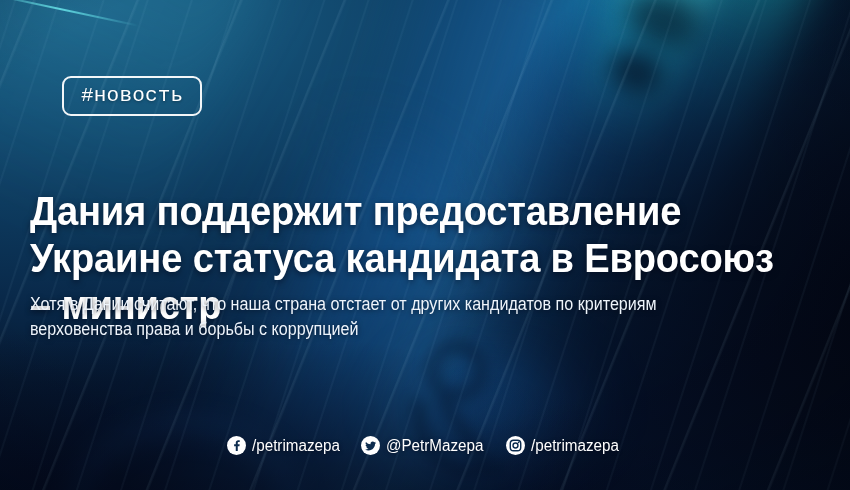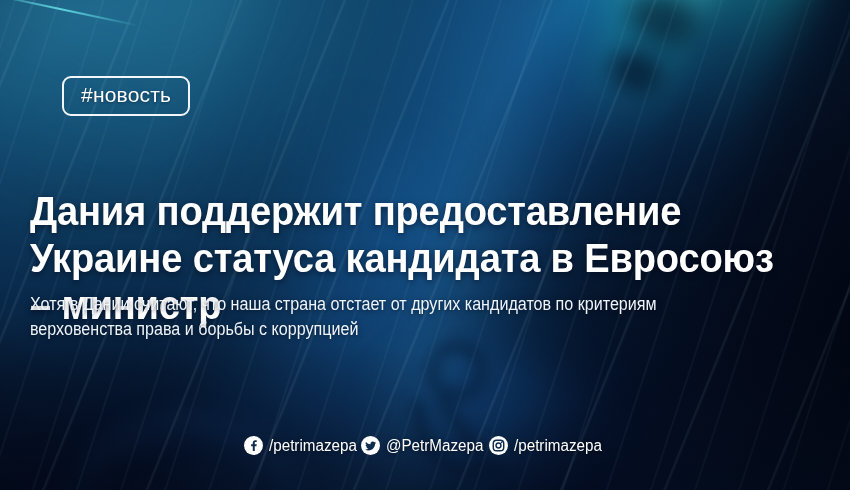--- a/index.html
+++ b/index.html
@@ -147,21 +147,21 @@
   
   .content { position:absolute; inset:0; }
 
   .badge {
     position:absolute; left:62px; top:76px;
     display:inline-flex; align-items:center; justify-content:center;
     height:40px; padding:0 17px 2px 17px;
     border:2px solid rgba(255,255,255,.95);
     border-radius:9px;
     color:#fff;
-    font-family:Liberation Sans, sans-serif;
+    font-family:Liberation Mono, monospace;
     font-size:21px; font-weight:400;
     letter-spacing:.2px;
     white-space:nowrap;
     text-shadow:0 1px 3px rgba(0,0,0,.35);
   }
 
   .headline {
     position:absolute; left:30px; top:188px; width:800px;
     color:#fff;
     font-family:"Liberation Sans Narrow","Liberation Sans", sans-serif;
@@ -182,20 +182,21 @@
     font-size:17.5px;
     line-height:25px;
     transform:scaleX(.92);
     transform-origin:left center;
     text-shadow:0 1px 5px rgba(0,6,20,.6);
   }
 
   .social {
     position:absolute; left:0; right:0; top:436px;
     display:flex; align-items:center; justify-content:center;
+    gap:17px;
   }
   .social-item { display:flex; align-items:center; gap:6px; }
   .social-icon {
     width:19px; height:19px; flex:0 0 19px;
     display:block;
   }
   .social-label {
     color:#fff;
     font-family:"Liberation Sans Narrow","Liberation Sans", sans-serif;
     font-size:16px; font-weight:400;

